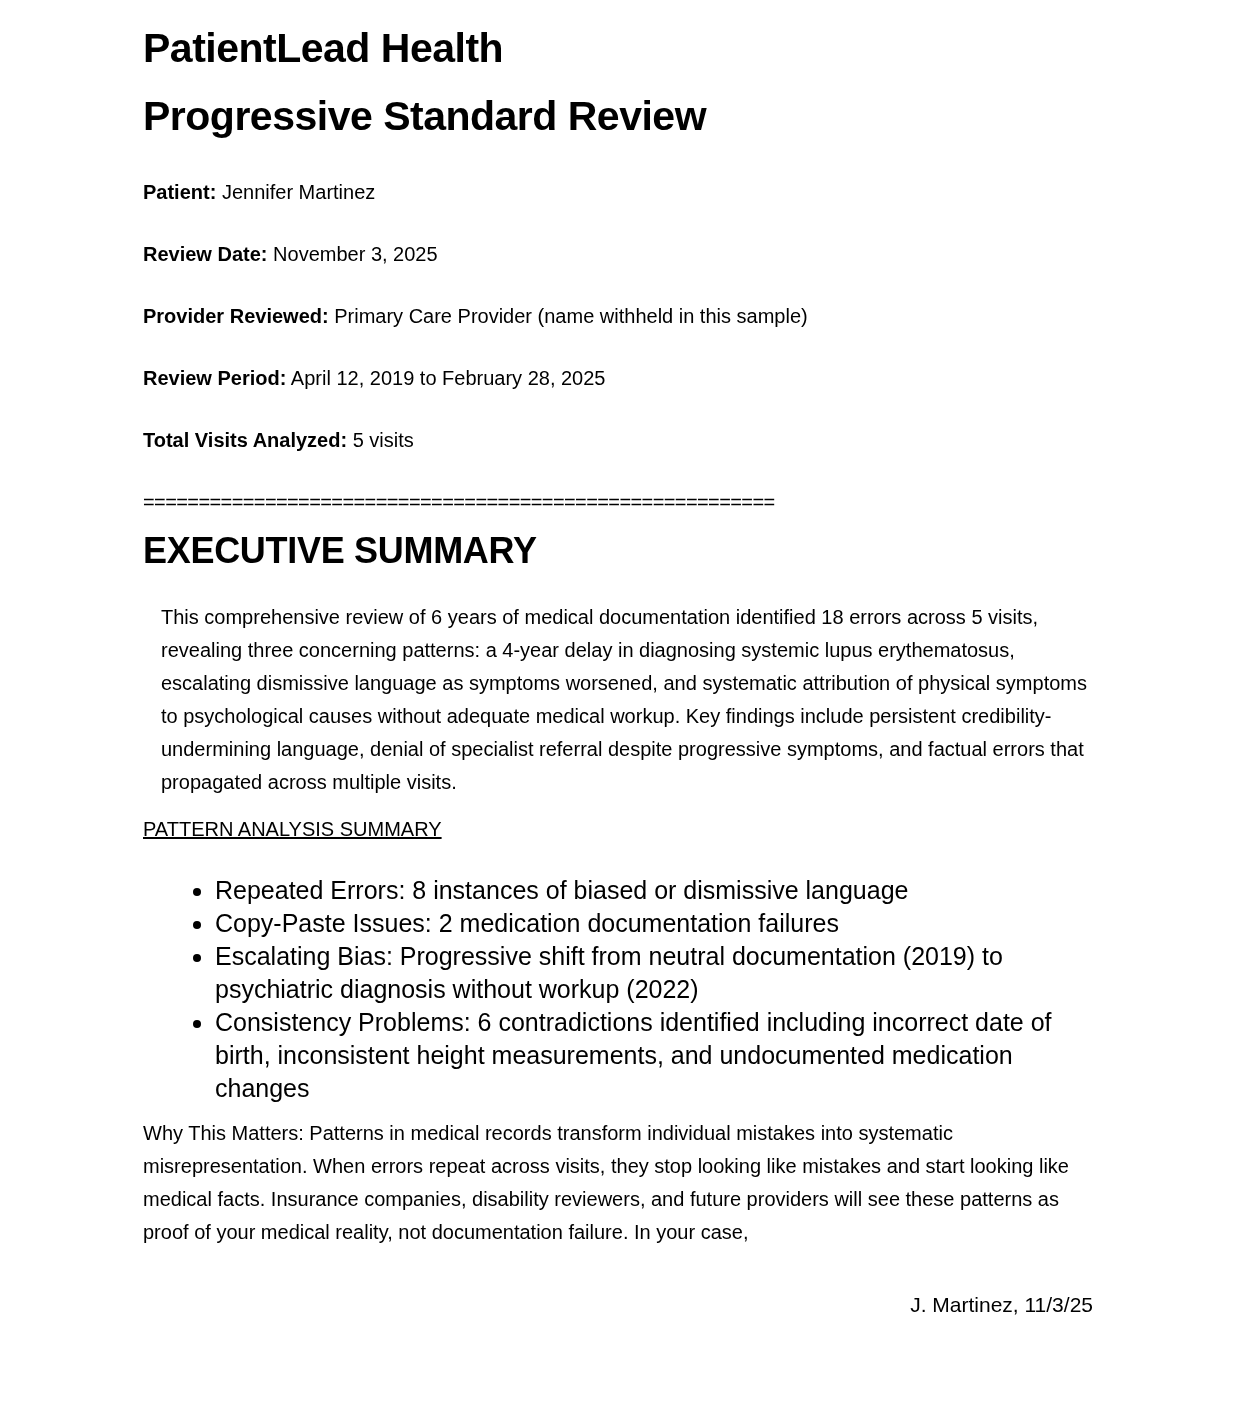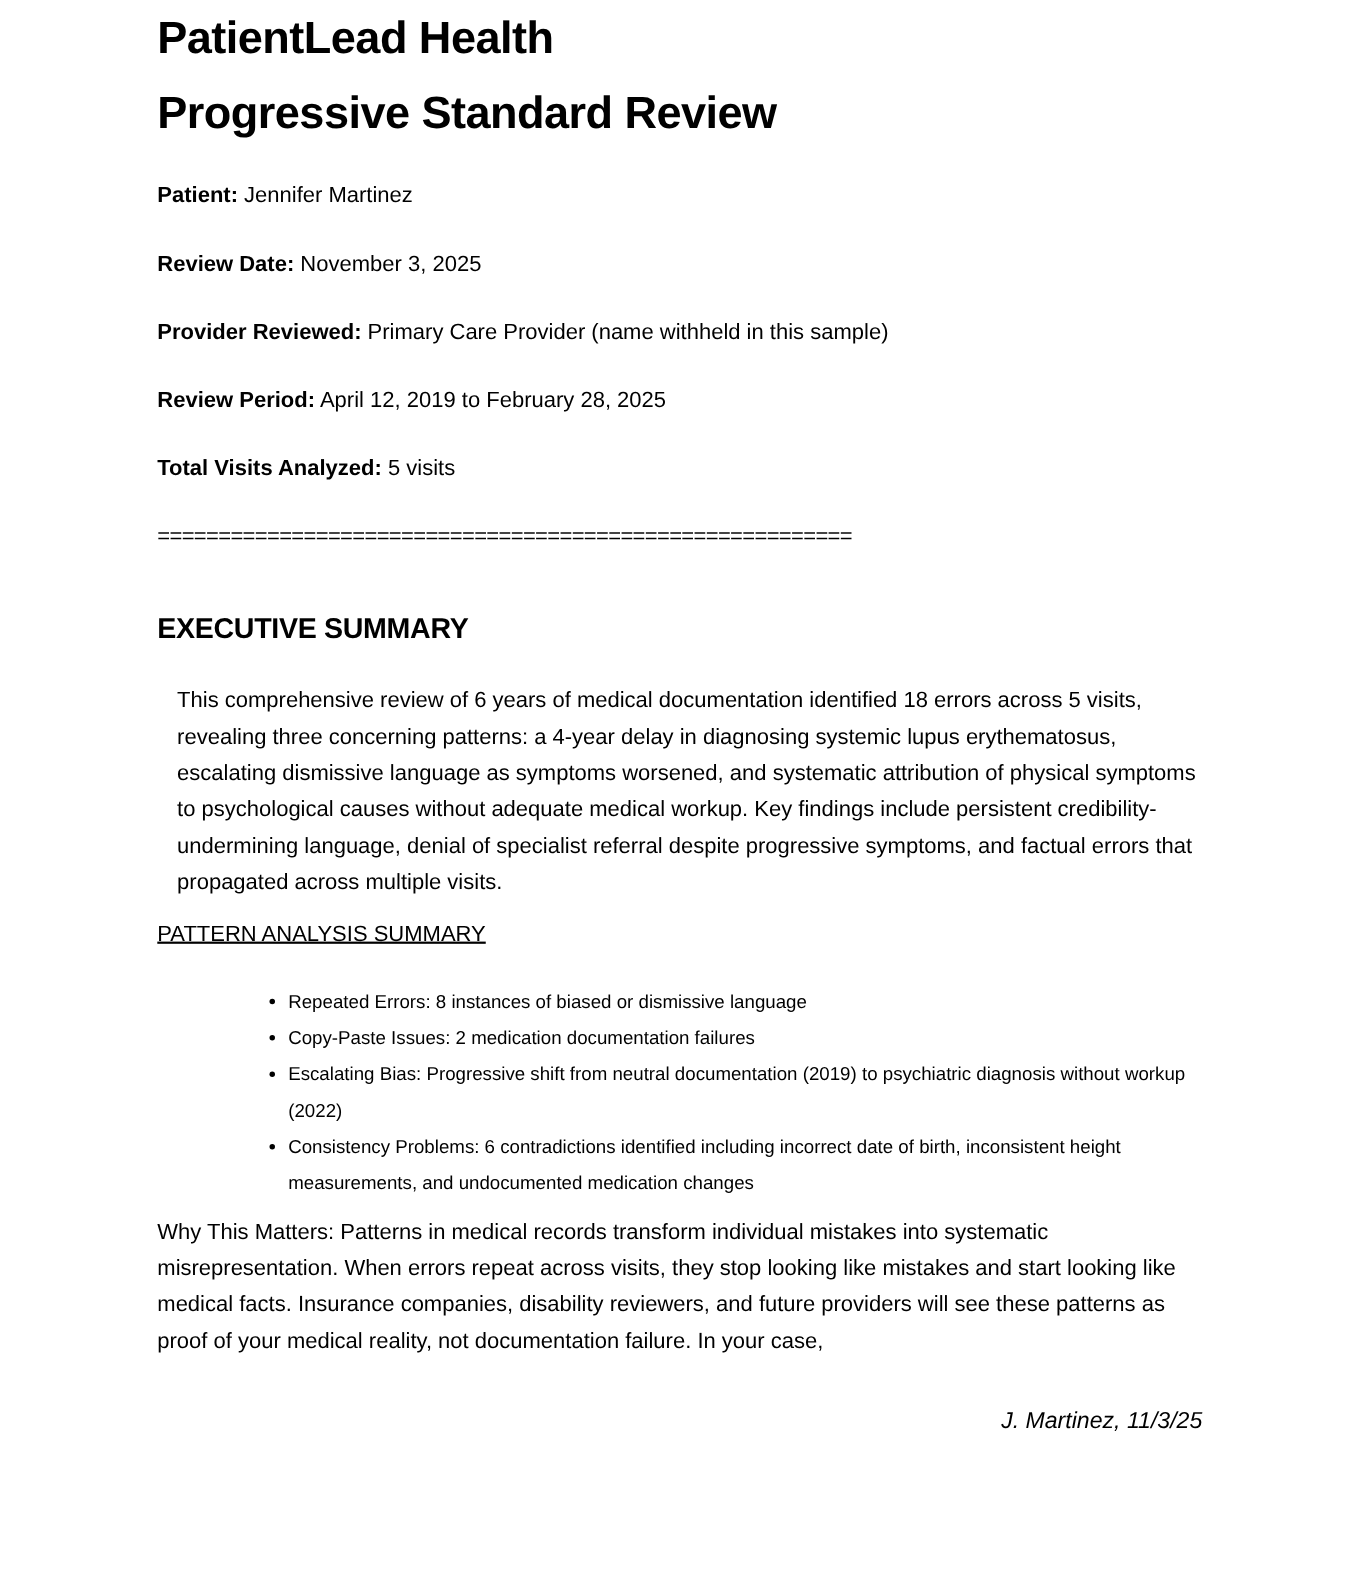--- a/index.html
+++ b/index.html
@@ -11,21 +11,21 @@
     width: 1238px;
     height: 1426px;
     color: #000000;
     font-family: "Liberation Sans", sans-serif;
     overflow: hidden;
   }
   .page {
     box-sizing: border-box;
     width: 1238px;
     height: 1426px;
-    padding: 0 145px 0 143px;
+    padding: 14px 145px 0 143px;
     background: #ffffff;
   }
   .doc-title {
     font-size: 41px;
     font-weight: 700;
     line-height: 68px;
     letter-spacing: -0.5px;
     margin: 0 0 26px 0;
   }
   .meta p {
@@ -39,53 +39,51 @@
   }
   .divider {
     font-size: 20px;
     line-height: 33px;
     letter-spacing: -0.6px;
     white-space: nowrap;
     overflow: hidden;
     margin: 0;
   }
   .section-heading {
-    font-size: 26px;
+    font-size: 36px;
     font-weight: 700;
     line-height: 40px;
     letter-spacing: -0.3px;
-    margin: 46px 0 0 0;
+    margin: 12px 0 0 0;
   }
   .body-para {
     font-size: 20px;
     line-height: 33px;
     margin: 0;
   }
   .para-1 { margin-top: 30px; margin-left: 18px; }
   .sub-heading {
     font-size: 20px;
     line-height: 33px;
     margin: 14px 0 0 0;
     font-weight: 400;
     text-decoration: underline;
   }
   ul.pattern-list {
     margin: 28px 0 0 0;
     padding: 0 0 0 72px;
   }
   ul.pattern-list li {
-    font-size: 17px;
+    font-size: 25px;
     line-height: 33px;
-    margin-left: 47px;
   }
   .para-2 { margin-top: 12px; }
   .doc-footer {
     margin-top: 43px;
     text-align: right;
-    font-style: italic;
     font-size: 21px;
     line-height: 25px;
   }
 </style>
 </head>
 <body>
 
 <div class="page">
 
   <h1 class="doc-title">

